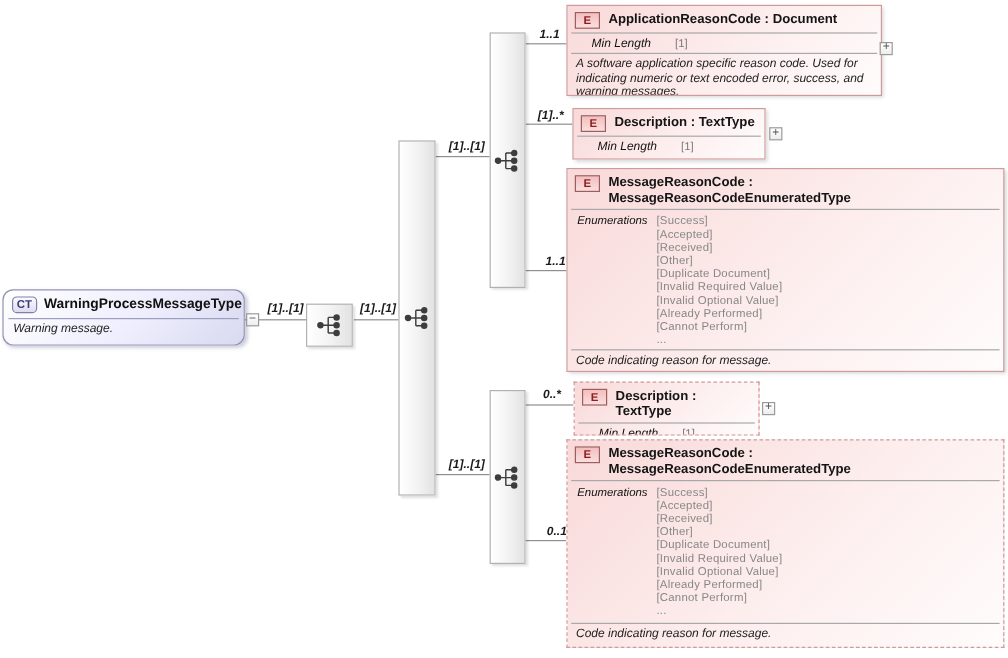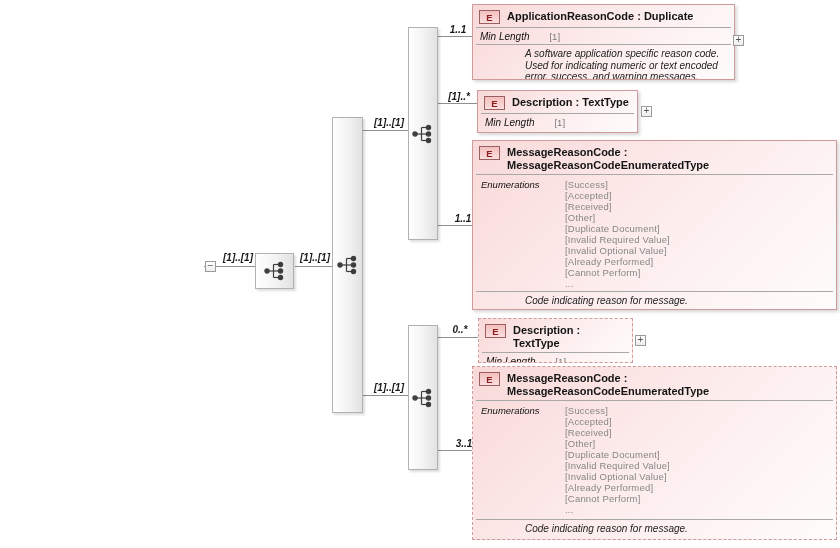--- a/index.html
+++ b/index.html
@@ -41,29 +41,29 @@
             box-shadow:2px 2px 3px rgba(140,140,140,0.35);
             display:flex; flex-direction:column; overflow:hidden; }
   .el-box.dashed { border-style:dashed; box-shadow:none; }
   .el-head { display:flex; align-items:flex-start; gap:7px; padding:5px 6px 3px 6px; }
   .e-badge { flex:0 0 auto; width:21px; height:14px; line-height:13px; text-align:center;
              font-size:9.5px; font-weight:bold; color:#8b1e1e; border:1px solid #9c5f5f;
              background:linear-gradient(#f4bebe,#fbdede); }
   .el-title { flex:1; font-size:11px; font-weight:bold; color:#141414; line-height:1.15; }
   .el-title.wrap { overflow-wrap:anywhere; }
   .divider { border-top:1px solid #a8a8a8; margin:0 3px; }
-  .facet-row { display:flex; align-items:baseline; padding:3px 7px 2px 7px; font-size:10px; }
+  .facet-row { display:flex; align-items:baseline; padding:3px 7px 2px 20px; font-size:10px; }
   .facet-name { font-style:italic; color:#111; }
   .facet-value { margin-left:20px; color:#7a7a7a; font-size:9.5px; }
   .el-desc { padding:3px 7px 4px 7px; font-size:10px; font-style:italic; color:#222;
-             line-height:1.16;margin-left:45px; }
+             line-height:1.16; }
   .enum-block { display:flex; align-items:flex-start; padding:4px 6px 2px 8px;
                 font-size:9.5px; flex:1; }
   .enum-label { flex:0 0 66px; font-style:italic; color:#111; }
-  .enum-values { color:#878787;margin-left:18px; }
+  .enum-values { color:#878787; }
   .enum-values div { line-height:11px; letter-spacing:0.2px; }
   .bottom-desc { margin-top:auto; }
 
   .glyph-icon { display:block; }
 </style>
 </head>
 <body>
 
 <div id="canvas">
 
@@ -78,22 +78,30 @@
   <div class="conn" style="left:438px;top:450px;width:34px;"></div>
 
   <div class="card-label" style="left:221px;top:252px;width:34px;">[1]..[1]</div>
   <div class="card-label" style="left:298px;top:252px;width:34px;">[1]..[1]</div>
   <div class="card-label" style="left:371px;top:117px;width:36px;">[1]..[1]</div>
   <div class="card-label" style="left:371px;top:382px;width:36px;">[1]..[1]</div>
   <div class="card-label" style="left:446px;top:24px;width:24px;">1..1</div>
   <div class="card-label" style="left:443px;top:91px;width:32px;">[1]..*</div>
   <div class="card-label" style="left:451px;top:213px;width:24px;">1..1</div>
   <div class="card-label" style="left:448px;top:324px;width:24px;">0..*</div>
-  <div class="card-label" style="left:452px;top:438px;width:24px;">3..1</div>
-
+  <div class="card-label" style="left:452px;top:438px;width:24px;">0..1</div>
+
+  <div class="root-box" style="left:2px;top:241px;width:202px;height:47px;">
+    <div class="root-head">
+      <span class="ct-badge">CT</span>
+      <span class="root-title">WarningProcessMessageType</span>
+    </div>
+    <div class="root-divider"></div>
+    <div class="root-desc">Warning message.</div>
+  </div>
 
   <div class="handle" style="left:205px;top:261px;">−</div>
 
   <div class="seq-box" style="left:255px;top:253px;width:39px;height:36px;">
     <svg class="glyph-icon" width="24" height="24" viewBox="0 0 24 24">
       <g stroke="#3d3d3d" stroke-width="1.2" fill="#3d3d3d">
         <circle cx="4" cy="12" r="2.1"></circle>
         <line x1="4" y1="12" x2="10.5" y2="12"></line>
         <line x1="10.5" y1="5.5" x2="10.5" y2="18.5"></line>
         <line x1="10.5" y1="5.5" x2="15.5" y2="5.5"></line>
@@ -150,21 +158,21 @@
         <circle cx="17.5" cy="5.5" r="2.1"></circle>
         <circle cx="17.5" cy="12" r="2.1"></circle>
         <circle cx="17.5" cy="18.5" r="2.1"></circle>
       </g>
     </svg>
   </div>
 
   <div class="el-box" style="left:472px;top:4px;width:263px;height:76px;">
     <div class="el-head">
       <span class="e-badge">E</span>
-      <span class="el-title">ApplicationReasonCode : Duplicate</span>
+      <span class="el-title">ApplicationReasonCode : Document</span>
     </div>
     <div class="divider"></div>
     <div class="facet-row">
       <span class="facet-name">Min Length</span>
       <span class="facet-value">[1]</span>
     </div>
     <div class="divider"></div>
     <div class="el-desc">A software application specific reason code. Used for indicating numeric or text encoded error, success, and warning messages.</div>
   </div>
   <div class="handle" style="left:733px;top:35px;">+</div>

